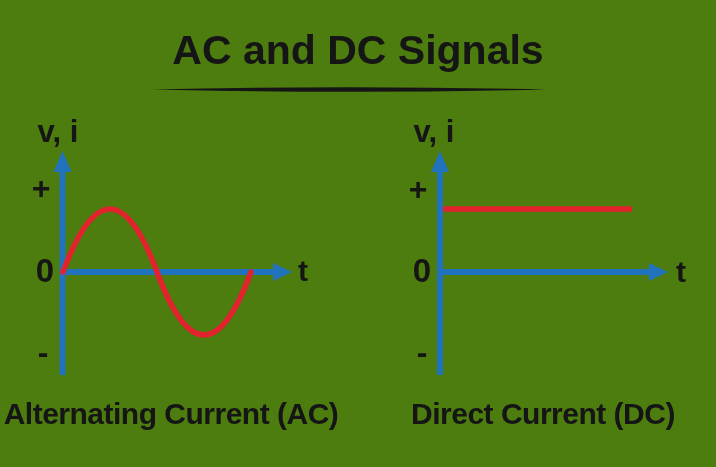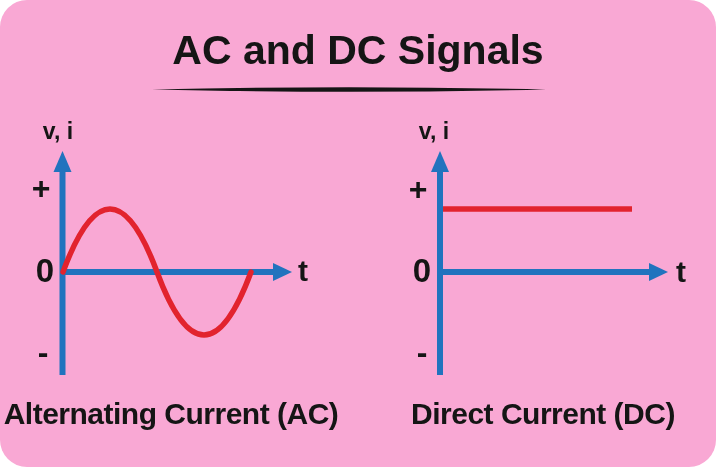--- a/index.html
+++ b/index.html
@@ -4,25 +4,24 @@
 <style>
   html, body {
     margin: 0;
     padding: 0;
     background: #ffffff;
   }
   .canvas {
     position: relative;
     width: 716px;
     height: 467px;
-    background: #f9a8d4;
+    background: #4d7c0f;
     overflow: hidden;
     font-family: "Liberation Sans", sans-serif;
     color: #151515;
-    border-radius: 27px;
   }
   .title {
     position: absolute;
     left: 0;
     right: 0;
     top: 30px;
     text-align: center;
     font-size: 41px;
     font-weight: bold;
     line-height: 1.0;
@@ -35,21 +34,21 @@
     top: 0;
   }
   .lbl {
     position: absolute;
     transform: translate(-50%, -50%);
     font-weight: bold;
     white-space: nowrap;
     line-height: 1;
     color: #151515;
   }
-  .vi-label   { font-size: 23px; }
+  .vi-label   { font-size: 31px; }
   .sign-label { font-size: 32px; }
   .zero-label { font-size: 33px; font-weight: bold; }
   .t-label    { font-size: 30px; }
   .caption {
     position: absolute;
     transform: translate(-50%, -50%);
     font-size: 30px;
     font-weight: bold;
     letter-spacing: -0.5px;
     white-space: nowrap;

